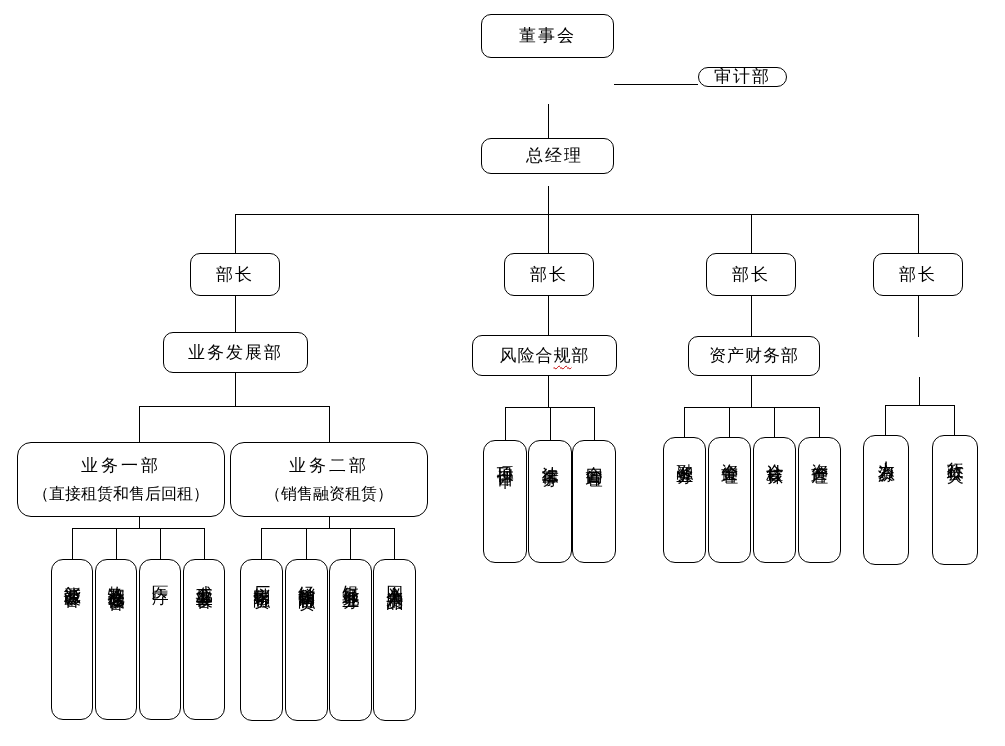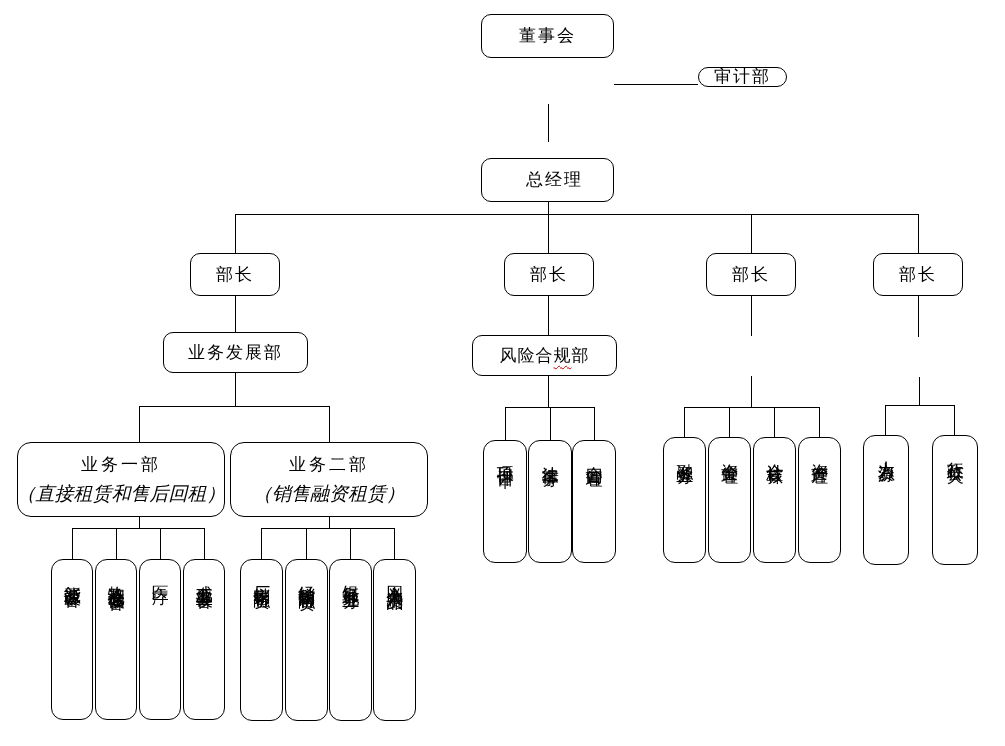--- a/index.html
+++ b/index.html
@@ -31,21 +31,21 @@
     color:#000000;
     z-index:2;
     line-height:1.25;
     white-space:nowrap;
   }
   .bizbox{
     flex-direction:column;
     border-radius:14px;
   }
   .biz-title{letter-spacing:3px;}
-  .biz-sub{font-size:19px;letter-spacing:0;margin-top:7px;font-style:italic;}
+  .biz-sub{font-size:16px;letter-spacing:0;margin-top:7px;}
   .vbox{
     border-radius:12px;
     align-items:flex-start;
     padding-top:12px;
   }
   .vtext{
     writing-mode:vertical-rl;
     text-orientation:upright;
     letter-spacing:1.5px;
     font-size:17px;
@@ -107,21 +107,21 @@
       <div class="vl" style="left: 885px; top: 405px; height: 30px; background: rgb(0, 0, 0);"></div>
       <div class="vl" style="left: 954px; top: 405px; height: 30px; background: rgb(0, 0, 0);"></div>
     </div>
 
   <div class="box" style="left:481px;top:14px;width:133px;height:44px;text-align:center;">
     <span>董事会</span>
   </div>
   <div class="box" style="left:698px;top:67px;width:89px;height:20px;">
     <span>审计部</span>
   </div>
-  <div class="box" style="left:481px;top:158px;width:133px;height:44px;padding-left:14px;">
+  <div class="box" style="left:481px;top:138px;width:133px;height:36px;padding-left:14px;">
     <span>总经理</span>
   </div>
 
   <div class="box" style="left:190px;top:253px;width:90px;height:43px;">
     <span>部长</span>
   </div>
   <div class="box" style="left:504px;top:253px;width:90px;height:43px;">
     <span>部长</span>
   </div>
   <div class="box" style="left:706px;top:253px;width:90px;height:43px;">
@@ -129,20 +129,23 @@
   </div>
   <div class="box" style="left:873px;top:253px;width:90px;height:43px;">
     <span>部长</span>
   </div>
 
   <div class="box" style="left:472px;top:335px;width:145px;height:41px;letter-spacing:1px;">
     <span><span>风险合</span><span class="wavy">规</span><span>部</span></span>
   </div>
   <div class="box" style="left:163px;top:332px;width:145px;height:41px;">
     <span>业务发展部</span>
+  </div>
+  <div class="box" style="left:688px;top:336px;width:132px;height:40px;letter-spacing:1px;">
+    <span>资产财务部</span>
   </div>
 
   <div class="box bizbox" style="left:17px;top:442px;width:208px;height:75px;">
     <span class="biz-title">业务一部</span>
     <span class="biz-sub">（直接租赁和售后回租）</span>
   </div>
   <div class="box bizbox" style="left:230px;top:442px;width:198px;height:75px;">
     <span class="biz-title">业务二部</span>
     <span class="biz-sub">（销售融资租赁）</span>
   </div>

